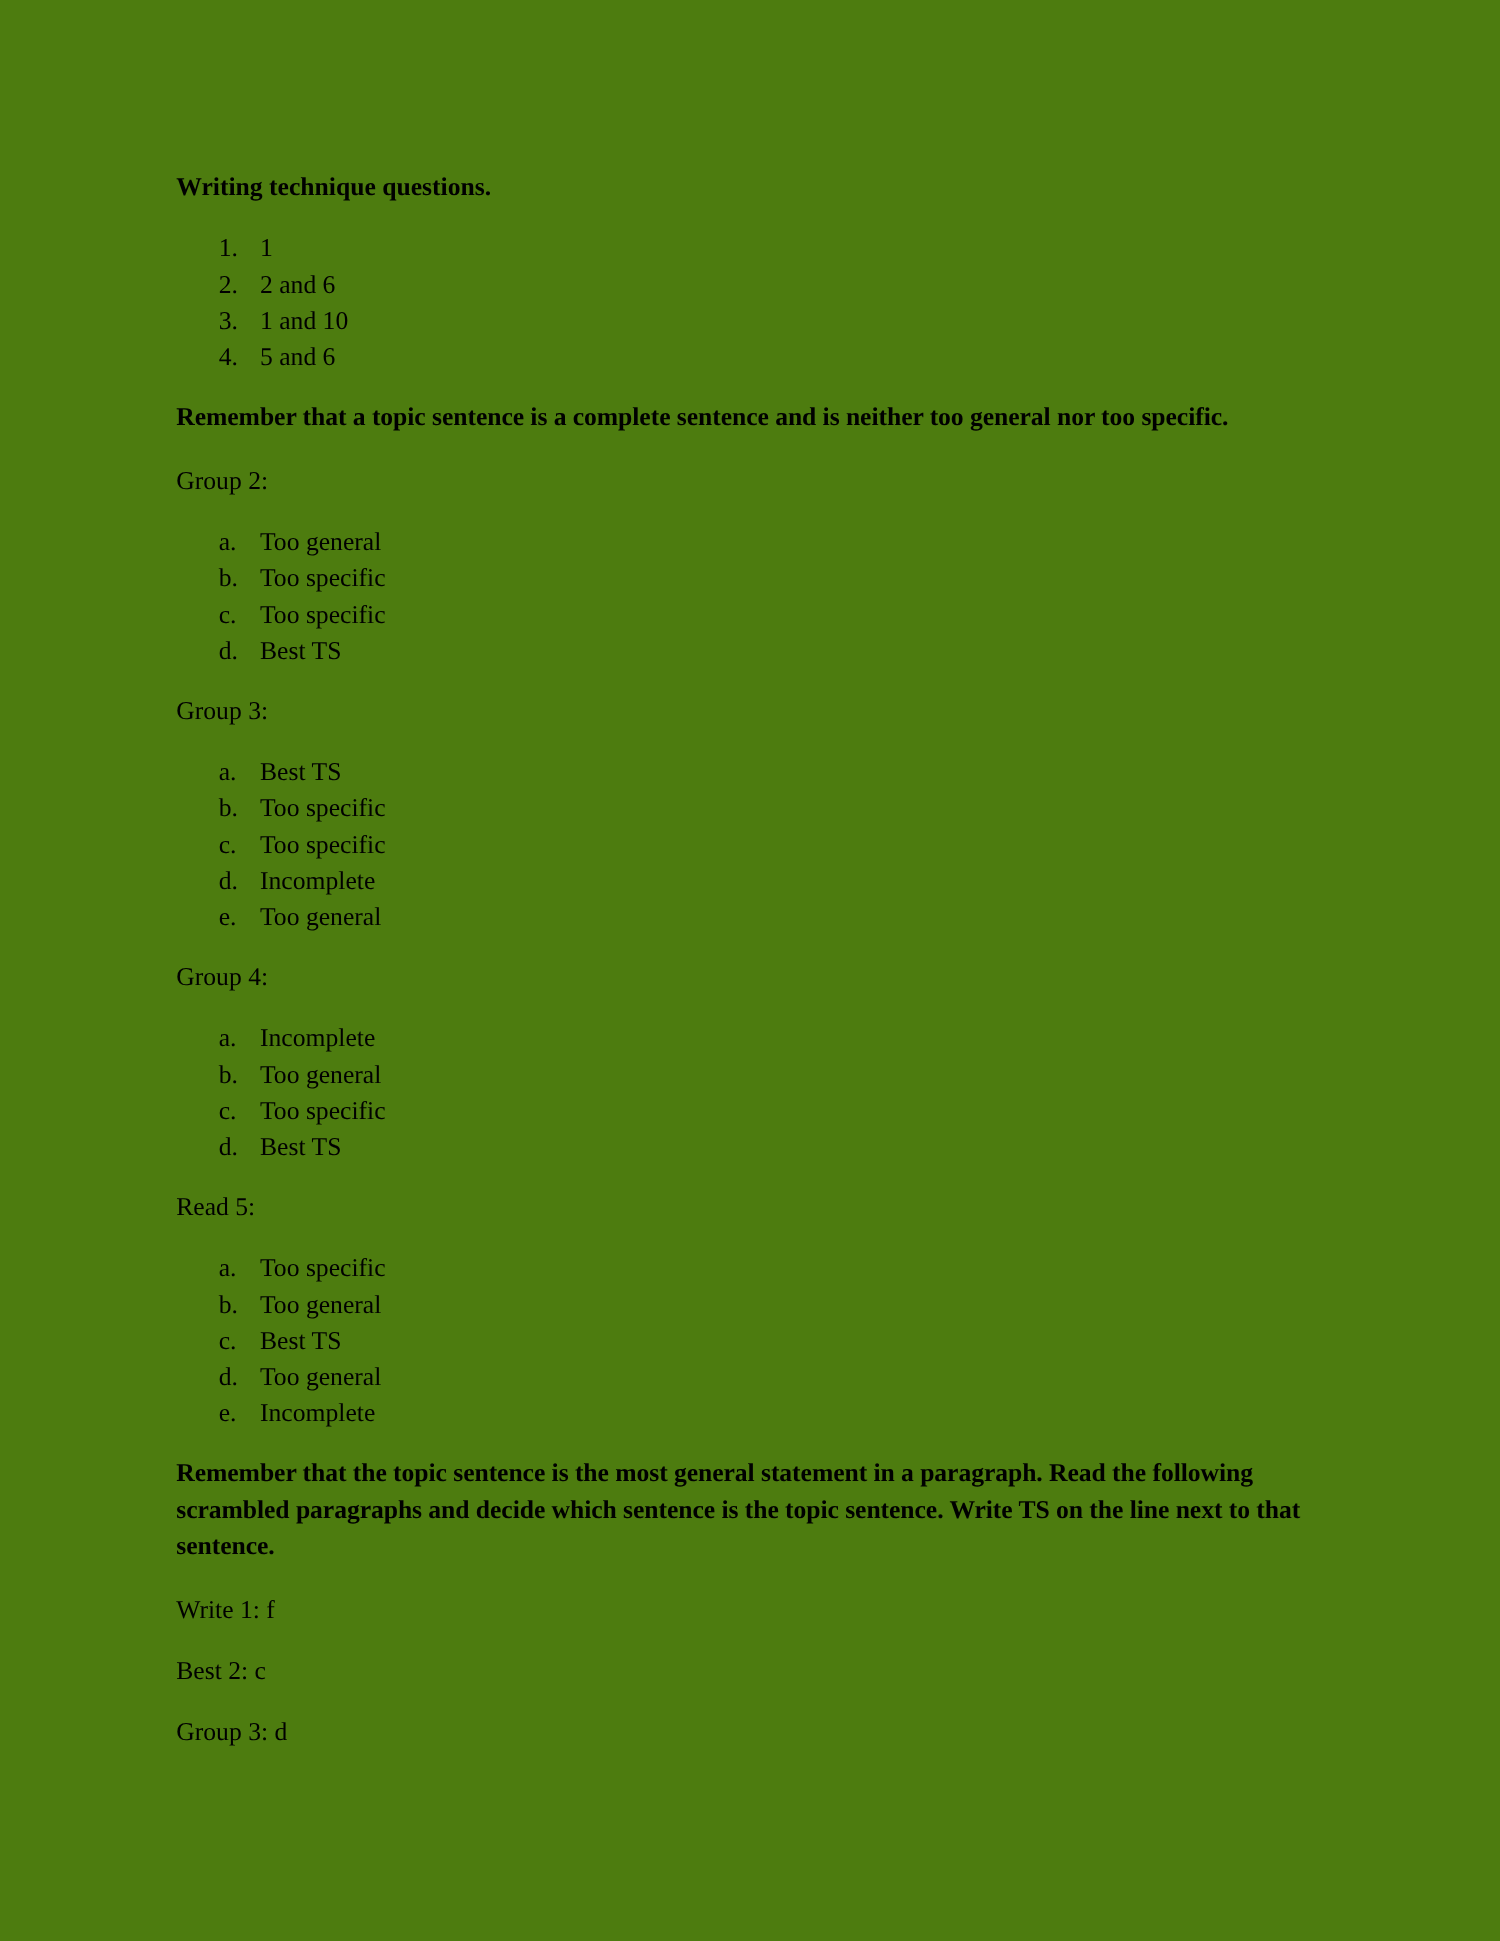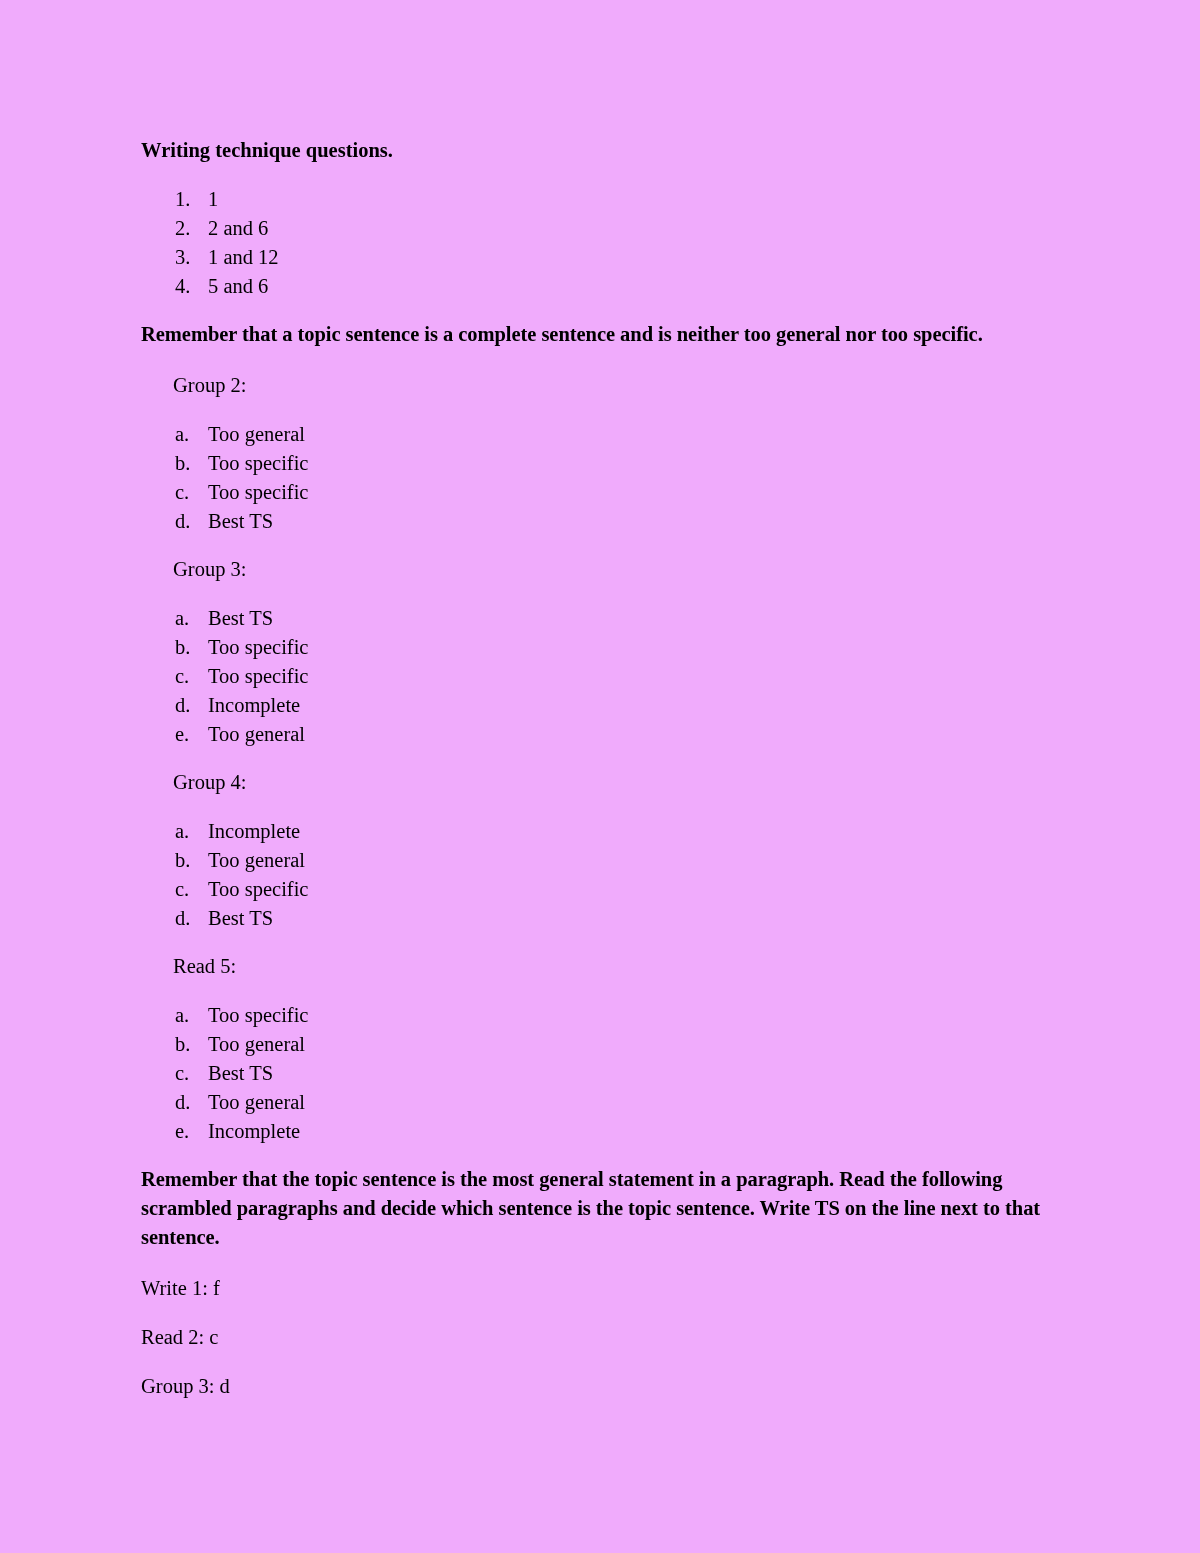--- a/index.html
+++ b/index.html
@@ -11,21 +11,21 @@
     width: 1200px;
     height: 1553px;
     font-family: "Liberation Serif", "DejaVu Serif", serif;
     color: #000000;
     -webkit-font-smoothing: antialiased;
   }
   .page {
     position: relative;
     width: 1200px;
     height: 1553px;
-    background: #f0abfc;
+    background: #4d7c0f;
     box-sizing: border-box;
     padding: 136px 140px 0 141px;
   }
   .doc-body {
     width: 915px;
   }
   p {
     margin: 0;
   }
   .para {
@@ -36,21 +36,20 @@
   .para.bold {
     font-weight: bold;
     letter-spacing: -0.05px;
   }
   .para.heading {
     font-weight: bold;
     margin-bottom: 20px;
   }
   .para.tight {
     margin-bottom: 20px;
-    margin-left: 32px;
   }
   .para.answer {
     margin-bottom: 20px;
   }
   .para.bold.block {
     margin-bottom: 22px;
   }
   ol.lst {
     margin: 0 0 19px 0;
     padding: 0;
@@ -80,21 +79,21 @@
     <p class="para heading">Writing technique questions.</p>
 
     <ol class="lst">
       <li>
         <span class="marker">1.</span><span>1</span>
       </li>
       <li>
         <span class="marker">2.</span><span>2 and 6</span>
       </li>
       <li>
-        <span class="marker">3.</span><span>1 and 12</span>
+        <span class="marker">3.</span><span>1 and 10</span>
       </li>
       <li>
         <span class="marker">4.</span><span>5 and 6</span>
       </li>
     </ol>
 
     <p class="para bold block">Remember that a topic sentence is a complete sentence and is neither too general nor too specific.</p>
 
     <p class="para tight">Group 2:</p>
 
@@ -166,17 +165,17 @@
         <span class="marker">d.</span><span>Too general</span>
       </li>
       <li>
         <span class="marker">e.</span><span>Incomplete</span>
       </li>
     </ol>
 
     <p class="para bold block">Remember that the topic sentence is the most general statement in a paragraph. Read the following scrambled paragraphs and decide which sentence is the topic sentence. Write TS on the line next to that sentence.</p>
 
     <p class="para answer">Write 1: f</p>
-    <p class="para answer">Read 2: c</p>
+    <p class="para answer">Best 2: c</p>
     <p class="para answer">Group 3: d</p>
 
   </div>
 </div>
 
 </body></html>

